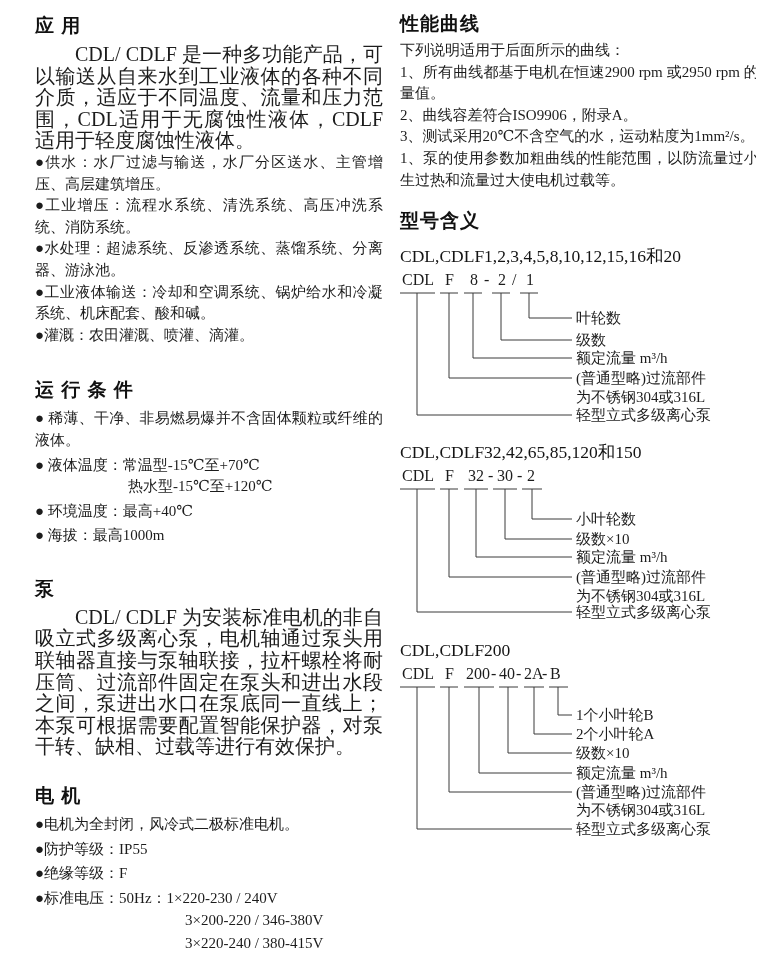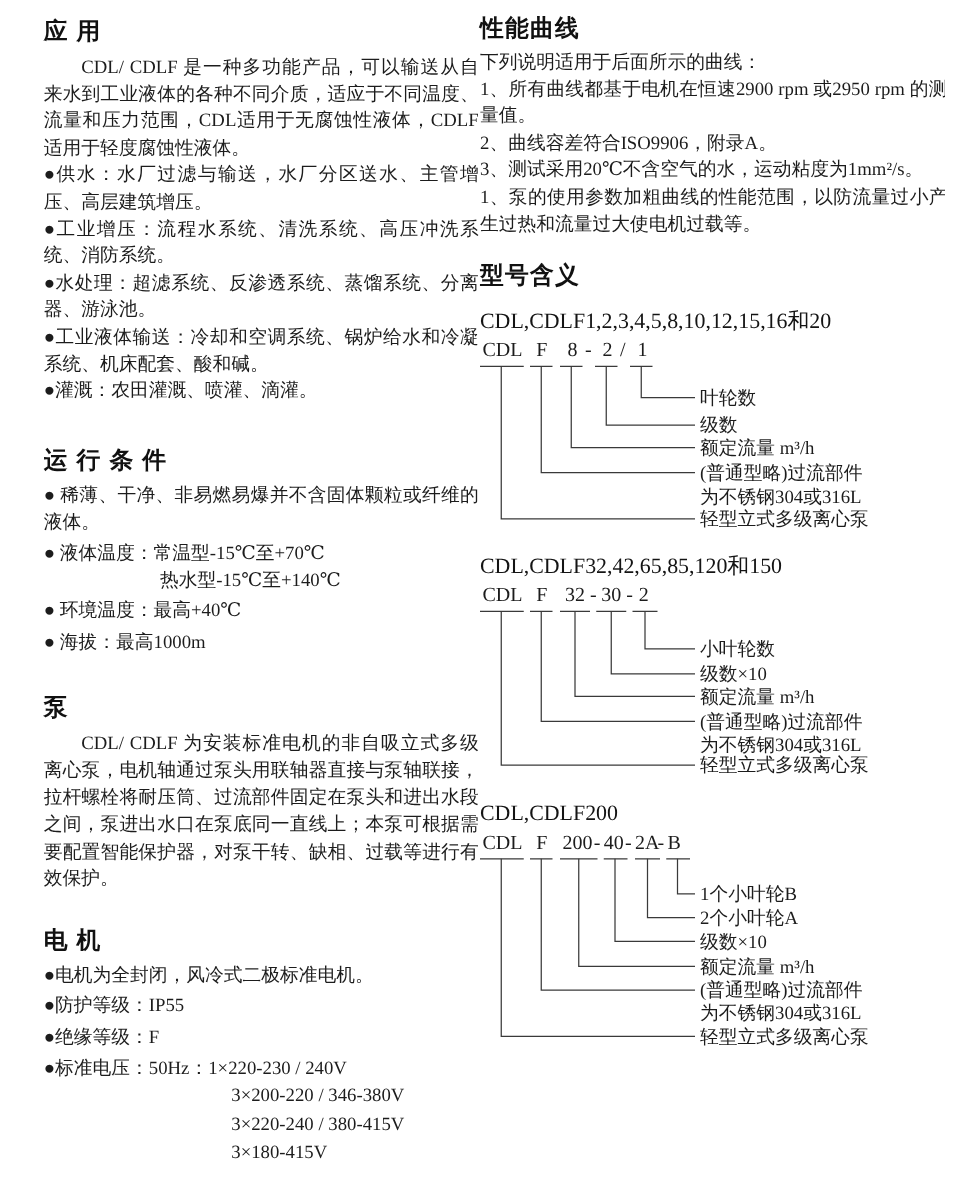--- a/index.html
+++ b/index.html
@@ -3,27 +3,27 @@
 <meta charset="utf-8">
 <style>
   html,body{margin:0;padding:0;background:#ffffff;}
   #page{
     position:relative;width:756px;height:954px;background:#ffffff;
     color:#1c1c1c;overflow:hidden;
     font-family:"Liberation Serif","DejaVu Serif",serif;
   }
   .col{position:absolute;top:0;}
   #col-left{left:35px;width:348px;}
-  #col-right{left:384px;width:374px;}
+  #col-right{left:400px;width:374px;}
   .h2{
     font-family:"Liberation Sans","DejaVu Sans",sans-serif;
     font-weight:bold;font-size:19px;line-height:24px;color:#111;
     letter-spacing:1px;margin:0;
   }
-  .bodytxt{font-size:15px;line-height:21.6px;text-align:justify;color:#1c1c1c;}
+  .bodytxt{font-size:20px;line-height:21.6px;text-align:justify;color:#1c1c1c;}
   .indent{text-indent:2em;}
   .li{font-size:15px;line-height:21.6px;text-align:justify;color:#1c1c1c;}
   .op-item{margin-top:3px;}
   .sub-indent{padding-left:93px;text-align:left;}
   .volt{padding-left:150px;text-align:left;margin-top:1px;}
   .mt14{margin-top:14px;} .mt6{margin-top:6px;} .mt4{margin-top:4px;}
   .mt32{margin-top:32px;} .mt30{margin-top:30px;} .mt26{margin-top:26px;}
   .mt12{margin-top:12px;} .mt18{margin-top:18px;} .mt20{margin-top:20px;}
   .series{
     font-size:17.5px;line-height:22px;color:#141414;
@@ -46,21 +46,21 @@
     <div class="bodytxt indent mt6">CDL/ CDLF 是一种多功能产品，可以输送从自来水到工业液体的各种不同介质，适应于不同温度、流量和压力范围，CDL适用于无腐蚀性液体，CDLF适用于轻度腐蚀性液体。</div>
     <div class="li">●供水：水厂过滤与输送，水厂分区送水、主管增压、高层建筑增压。</div>
     <div class="li">●工业增压：流程水系统、清洗系统、高压冲洗系统、消防系统。</div>
     <div class="li">●水处理：超滤系统、反渗透系统、蒸馏系统、分离器、游泳池。</div>
     <div class="li">●工业液体输送：冷却和空调系统、锅炉给水和冷凝系统、机床配套、酸和碱。</div>
     <div class="li">●灌溉：农田灌溉、喷灌、滴灌。</div>
 
     <h2 class="h2 mt32">运 行 条 件</h2>
     <div class="li op-item mt6">● 稀薄、干净、非易燃易爆并不含固体颗粒或纤维的液体。</div>
     <div class="li op-item">● 液体温度：常温型-15℃至+70℃</div>
-    <div class="li sub-indent">热水型-15℃至+140℃</div>
+    <div class="li sub-indent">热水型-15℃至+120℃</div>
     <div class="li op-item">● 环境温度：最高+40℃</div>
     <div class="li op-item">● 海拔：最高1000m</div>
 
     <h2 class="h2 mt30">泵</h2>
     <div class="bodytxt indent mt6">CDL/ CDLF 为安装标准电机的非自吸立式多级离心泵，电机轴通过泵头用联轴器直接与泵轴联接，拉杆螺栓将耐压筒、过流部件固定在泵头和进出水段之间，泵进出水口在泵底同一直线上；本泵可根据需要配置智能保护器，对泵干转、缺相、过载等进行有效保护。</div>
 
     <h2 class="h2 mt26">电 机</h2>
     <div class="li op-item mt6">●电机为全封闭，风冷式二极标准电机。</div>
     <div class="li op-item">●防护等级：IP55</div>
     <div class="li op-item">●绝缘等级：F</div>

